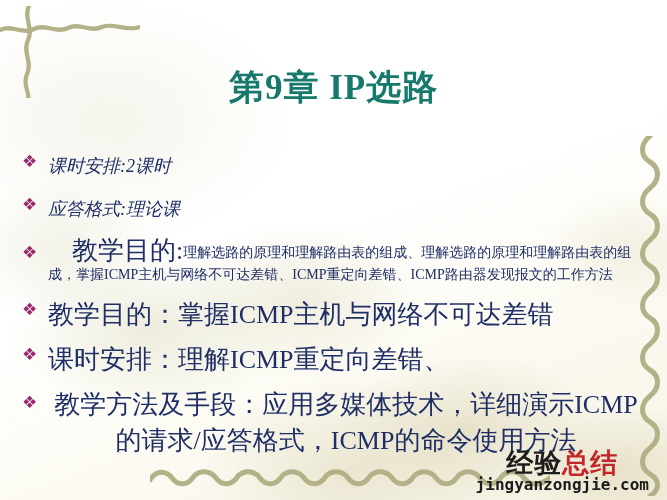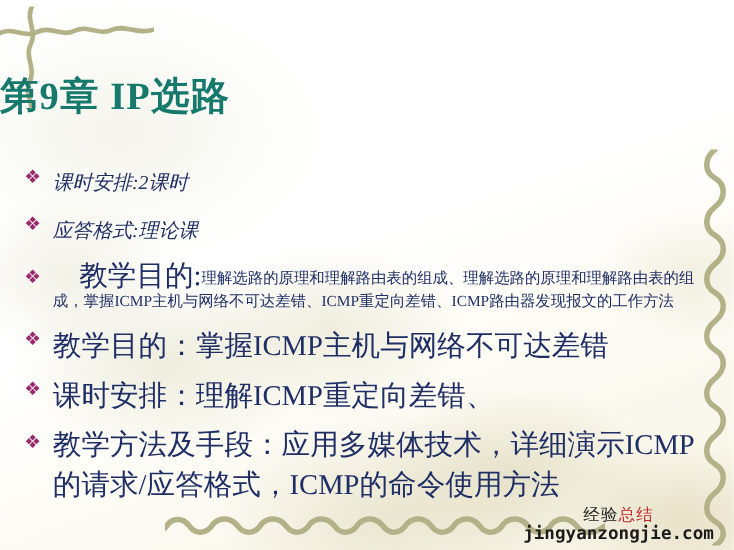--- a/index.html
+++ b/index.html
@@ -40,21 +40,21 @@
   #deco-cross-v { left: 16px; top: 6px;   width: 26px;  height: 92px; }
   #deco-bottom-wave { left: 150px; top: 462px; width: 400px; height: 30px; }
   #deco-right-wave  { left: 634px; top: 136px; width: 30px;  height: 360px; }
 
   
   #title {
     position: absolute;
     left: 0;
     top: 64px;
     width: 667px;
-    text-align: left;
+    text-align: center;
     font-size: 35px;
     font-weight: bold;
     color: #16796c;
     letter-spacing: 1px;
     font-family: "Liberation Serif", "DejaVu Serif", serif;
     white-space: nowrap;
   }
 
   
   #body {
@@ -97,38 +97,38 @@
     vertical-align: -2px;
     margin-left: 24px;
   }
 
   
   .row-md .bullet-mark { font-size: 17px; padding-top: 6px; }
   .row-md .bullet-text { font-size: 26px; line-height: 39px; white-space: nowrap; }
 
   
   .row-lg .bullet-mark { font-size: 17px; padding-top: 7px; }
-  .row-lg .bullet-text { font-size: 26px; line-height: 36px; }
+  .row-lg .bullet-text { font-size: 26px; line-height: 36px; text-align: center; }
 
   .gap-a { height: 8px; }
   .gap-b { height: 6px; }
   .gap-c { height: 4px; }
 
   
   #watermark {
     position: absolute;
     right: 18px;
     bottom: 6px;
     text-align: center;
     font-family: "DejaVu Sans", sans-serif;
     line-height: 1.05;
   }
   #wm-cn {
-    font-size: 15px;
-    font-weight: normal;
+    font-size: 27px;
+    font-weight: bold;
     letter-spacing: 1px;
     white-space: nowrap;
   }
   #wm-cn .wm-dark { color: #1b1b1b; }
   #wm-cn .wm-red  { color: #c3262a; }
   #wm-url {
     font-size: 16px;
     font-weight: bold;
     color: #1b1b1b;
     letter-spacing: 0px;

